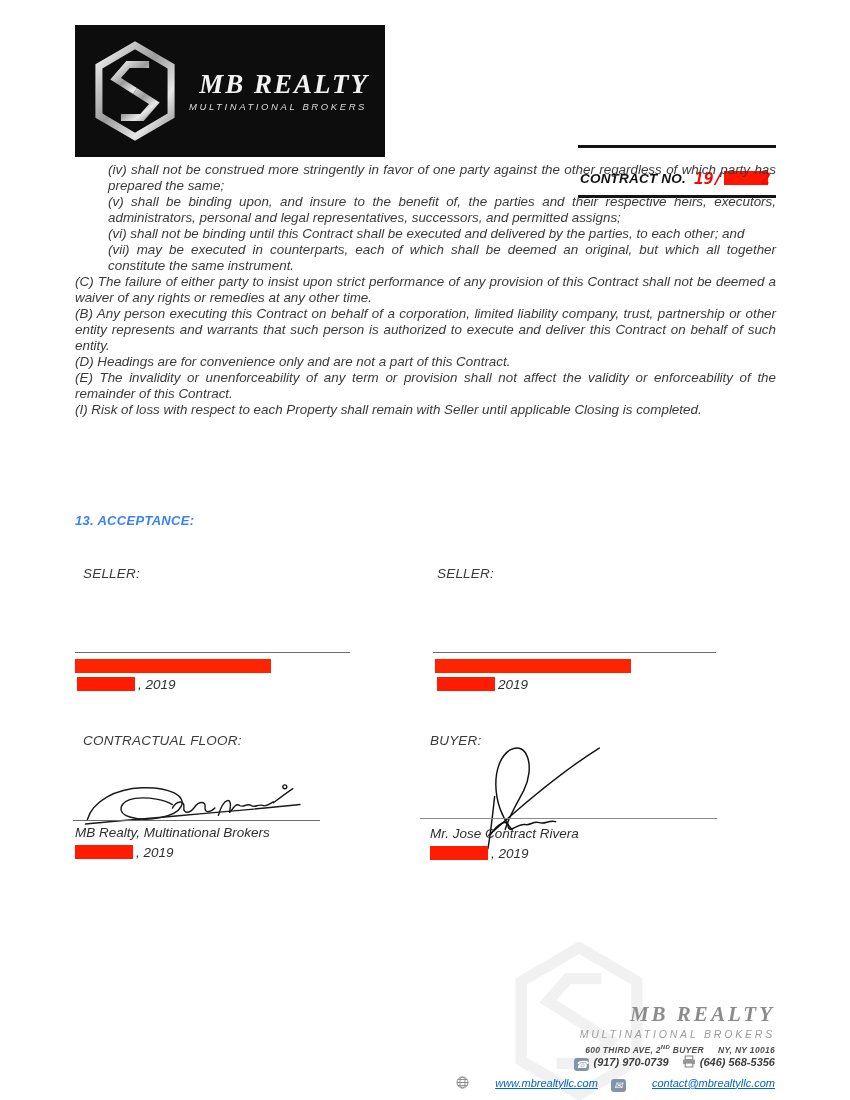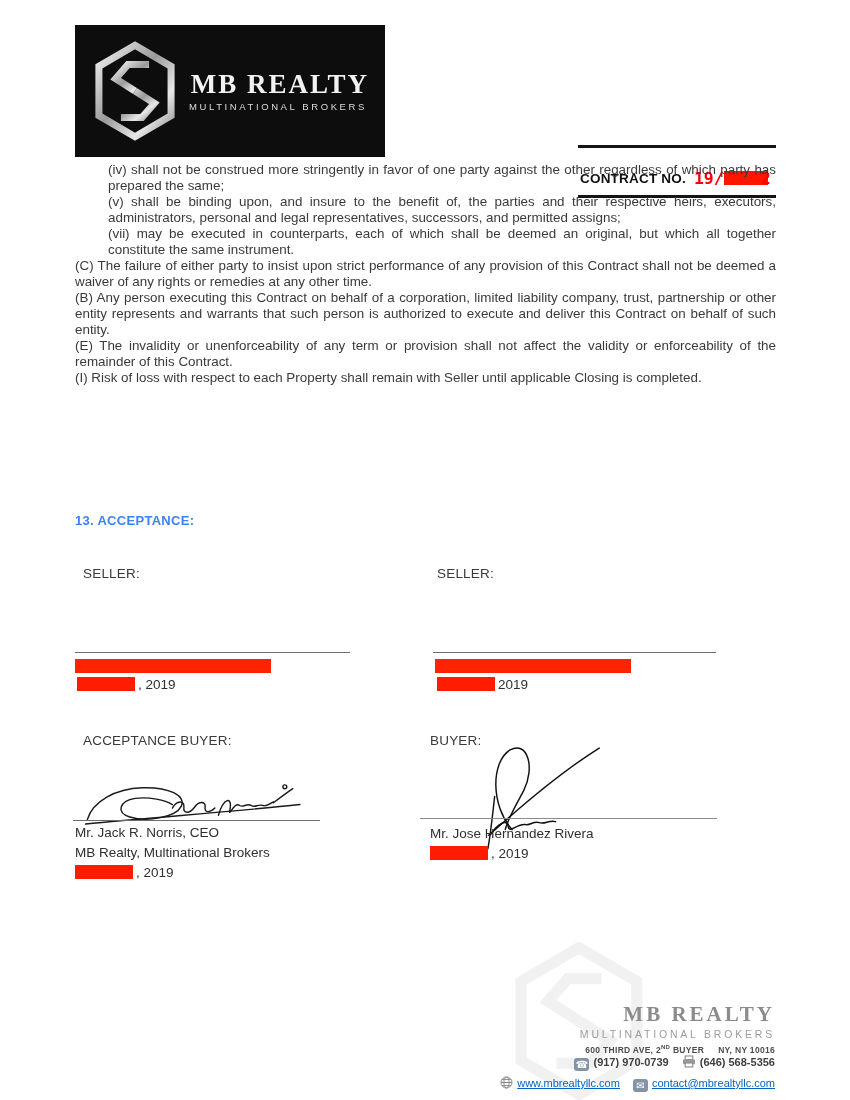--- a/index.html
+++ b/index.html
@@ -1,18 +1,18 @@
 <!DOCTYPE html>
 <html><head>
 <meta charset="utf-8">
 <style>
   html,body{margin:0;padding:0;background:#fff;}
   .page{
     position:relative;width:850px;height:1100px;background:#ffffff;overflow:hidden;
-    font-family:"Liberation Sans", sans-serif;color:#3a3a3a;
+    font-family:"Liberation Sans", sans-serif;color:#3a3a3a;font-style:italic;
   }
   
   .logo-box{
     position:absolute;left:75px;top:25px;width:310px;height:132px;background:#0d0d0d;
     display:flex;align-items:center;justify-content:center;gap:10px;
   }
   .logo-emblem{flex:0 0 auto;}
   .logo-text{display:flex;flex-direction:column;align-items:flex-end;}
   .logo-brand{
     font-family:"Liberation Serif", serif;font-weight:bold;font-size:27px;letter-spacing:2px;
@@ -61,21 +61,21 @@
   .footer-brand{
     font-family:"Liberation Serif", serif;font-weight:bold;font-size:21px;letter-spacing:3px;
     color:#8c8c8c;line-height:1;
   }
   .footer-tagline{font-size:10.5px;letter-spacing:2.8px;color:#9c9c9c;margin-top:3px;}
   .footer-address{font-size:8.5px;color:#4d4d4d;letter-spacing:.3px;margin-top:4px;font-weight:bold;}
   .footer-address sup{font-size:6px;}
   .addr-gap{display:inline-block;width:14px;}
   .footer-phones{font-size:11px;color:#3f3f3f;font-weight:bold;}
   .footer-links{font-size:11px;margin-top:5px;}
-  .footer-links a{color:#0563c1;text-decoration:underline;}
+  .footer-links a{color:#0563c1;text-decoration:underline;margin-left:22px;}
   .icon-chip{
     display:inline-block;vertical-align:-2px;margin:0 4px 0 10px;
   }
   .glyph-icon{
     display:inline-block;width:15px;height:13px;background:#8494a8;color:#ffffff;border-radius:3px;
     font-size:10px;line-height:13px;text-align:center;vertical-align:-2px;margin:0 4px 0 10px;
     font-weight:normal;
   }
   .glyph-icon.first{margin-left:0;}
 </style>
@@ -104,42 +104,44 @@
     </div>
   </div>
 
   <div class="contract-block">
     <span class="contract-label">CONTRACT NO.</span><span class="contract-value"><span>19/</span><span class="contract-redaction"></span><span class="contract-suffix">2</span></span>
   </div>
 
   <main class="body-text">
     <p class="indent">(iv) shall not be construed more stringently in favor of one party against the other regardless of which party has prepared the same;</p>
     <p class="indent">(v) shall be binding upon, and insure to the benefit of, the parties and their respective heirs, executors, administrators, personal and legal representatives, successors, and permitted assigns;</p>
+    <p class="indent">(vi) shall not be binding until this Contract shall be executed and delivered by the parties, to each other; and</p>
     <p class="indent">(vii) may be executed in counterparts, each of which shall be deemed an original, but which all together constitute the same instrument.</p>
     <p>(C) The failure of either party to insist upon strict performance of any provision of this Contract shall not be deemed a waiver of any rights or remedies at any other time.</p>
     <p>(B) Any person executing this Contract on behalf of a corporation, limited liability company, trust, partnership or other entity represents and warrants that such person is authorized to execute and deliver this Contract on behalf of such entity.</p>
+    <p>(D) Headings are for convenience only and are not a part of this Contract.</p>
     <p>(E) The invalidity or unenforceability of any term or provision shall not affect the validity or enforceability of the remainder of this Contract.</p>
     <p>(I) Risk of loss with respect to each Property shall remain with Seller until applicable Closing is completed.</p>
   </main>
 
   <div class="acceptance-heading">13. ACCEPTANCE:</div>
 
   <div class="party-label" style="left:83px;top:566px;">SELLER:</div>
   <div class="party-label" style="left:437px;top:566px;">SELLER:</div>
 
   <div class="sig-line" style="left:75px;top:652px;width:275px;"></div>
   <div class="sig-line" style="left:433px;top:652px;width:283px;"></div>
 
   <div class="redaction-bar" style="left:75px;top:659px;width:196px;height:14px;"></div>
   <div class="redaction-bar" style="left:435px;top:659px;width:196px;height:14px;"></div>
 
   <div class="date-line" style="left:77px;top:677px;"><span class="date-redaction"></span><span>, 2019</span></div>
   <div class="date-line" style="left:437px;top:677px;"><span class="date-redaction"></span><span>2019</span></div>
 
-  <div class="party-label" style="left:83px;top:733px;">ACCEPTANCE BUYER:</div>
+  <div class="party-label" style="left:83px;top:733px;">CONTRACTUAL FLOOR:</div>
   <div class="party-label" style="left:430px;top:733px;">BUYER:</div>
 
   <svg class="sig-svg" style="left:72px;top:778px;" width="245" height="62" viewBox="0 0 250 70">
     <g fill="none" stroke="#1a1a1a" stroke-width="1.6" stroke-linecap="round">
       <path d="M4 47 C10 26 36 12 66 11 C96 10 116 20 110 32 C104 44 72 50 52 44 C36 39 40 26 58 23 C74 21 92 25 100 30"></path>
       <path d="M100 34 c5 -9 14 -9 13 -1 c-1 7 6 8 12 0 c5 -7 13 -7 12 0 c-1 6 5 7 11 1"></path>
       <path d="M152 42 C158 22 168 20 165 36 C163 46 170 26 176 31 C180 34 184 28 189 31 C193 34 197 29 202 31 C205 33 210 29 214 27"></path>
       <path d="M214 28 C222 22 230 16 236 12"></path>
       <circle cx="227" cy="10" r="2.2"></circle>
       <path d="M2 52 C70 45 170 38 244 30"></path>
@@ -151,27 +153,26 @@
       <path d="M38 98 C80 60 120 28 152 8"></path>
       <path d="M40 97 C48 85 57 81 58 89 C59 97 68 85 76 87 C81 88 84 83 90 85 C96 87 100 82 107 84"></path>
       <path d="M44 58 C42 76 40 96 37 112"></path>
     </g>
   </svg>
 
   <div class="sig-line" style="left:73px;top:820px;width:247px;"></div>
   <div class="sig-line" style="left:420px;top:818px;width:297px;border-top-color:#8a8a8a;"></div>
 
   <div class="name-block" style="left:75px;top:823px;">
-    <div>Mr. Jack R. Norris, CEO</div>
     <div>MB Realty, Multinational Brokers</div>
     <div><span class="date-redaction"></span><span>, 2019</span></div>
   </div>
 
   <div class="name-block" style="left:430px;top:824px;">
-    <div>Mr. Jose Hernandez Rivera</div>
+    <div>Mr. Jose Contract Rivera</div>
     <div><span class="date-redaction"></span><span>, 2019</span></div>
   </div>
 
   <svg class="watermark" width="152" height="158" viewBox="0 0 100 112">
     <g fill="none" stroke="#e7e7e7" stroke-width="8">
       <path d="M50 4 L91 28 L91 84 L50 108 L9 84 L9 28 Z"></path>
       <polyline points="66,26 42,26 28,42 50,56"></polyline>
       <polyline points="34,86 58,86 72,70 50,56"></polyline>
     </g>
   </svg>

